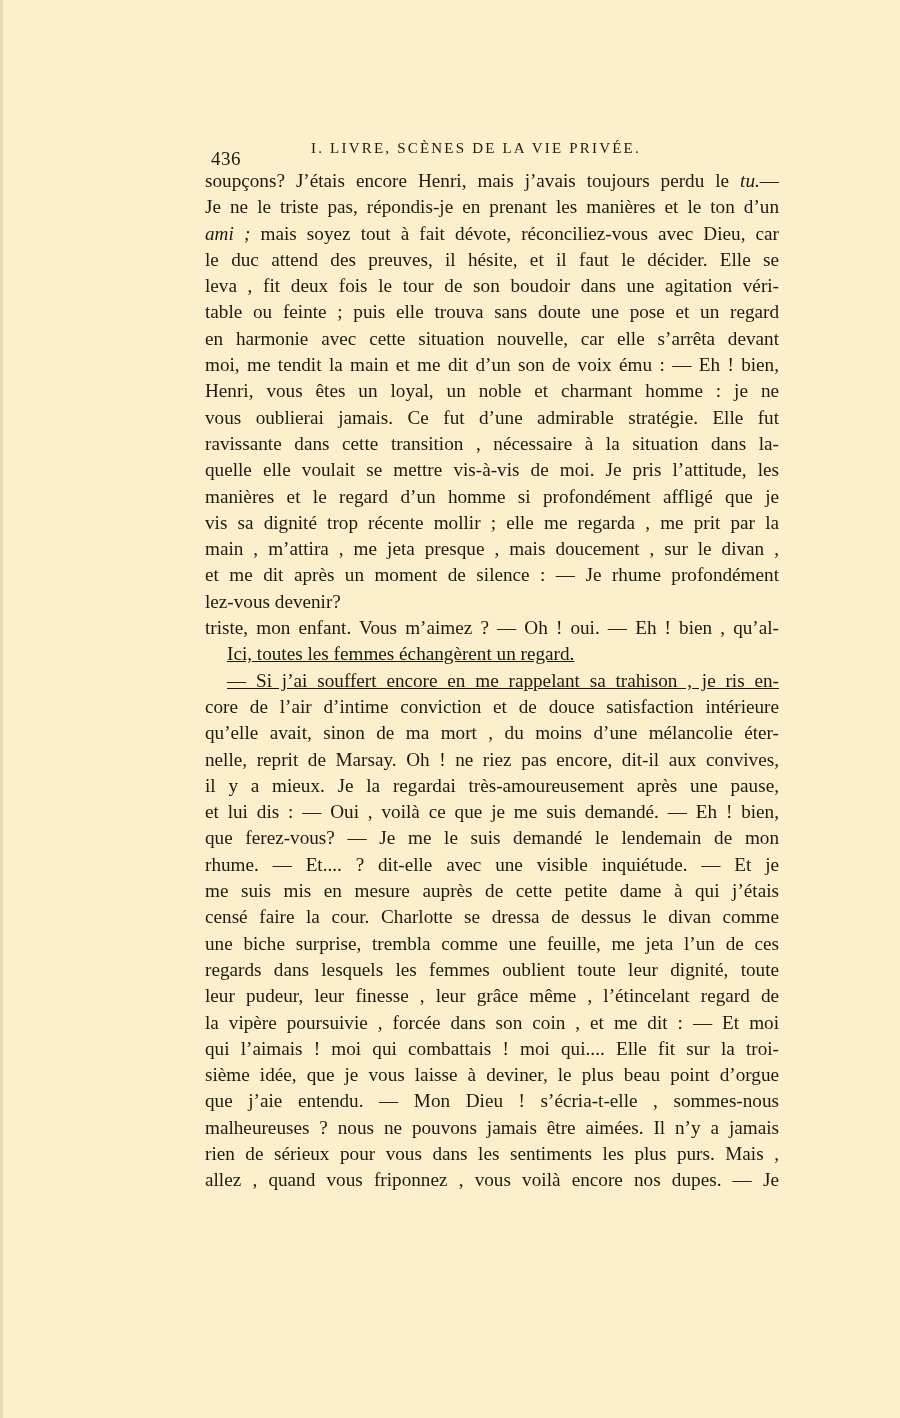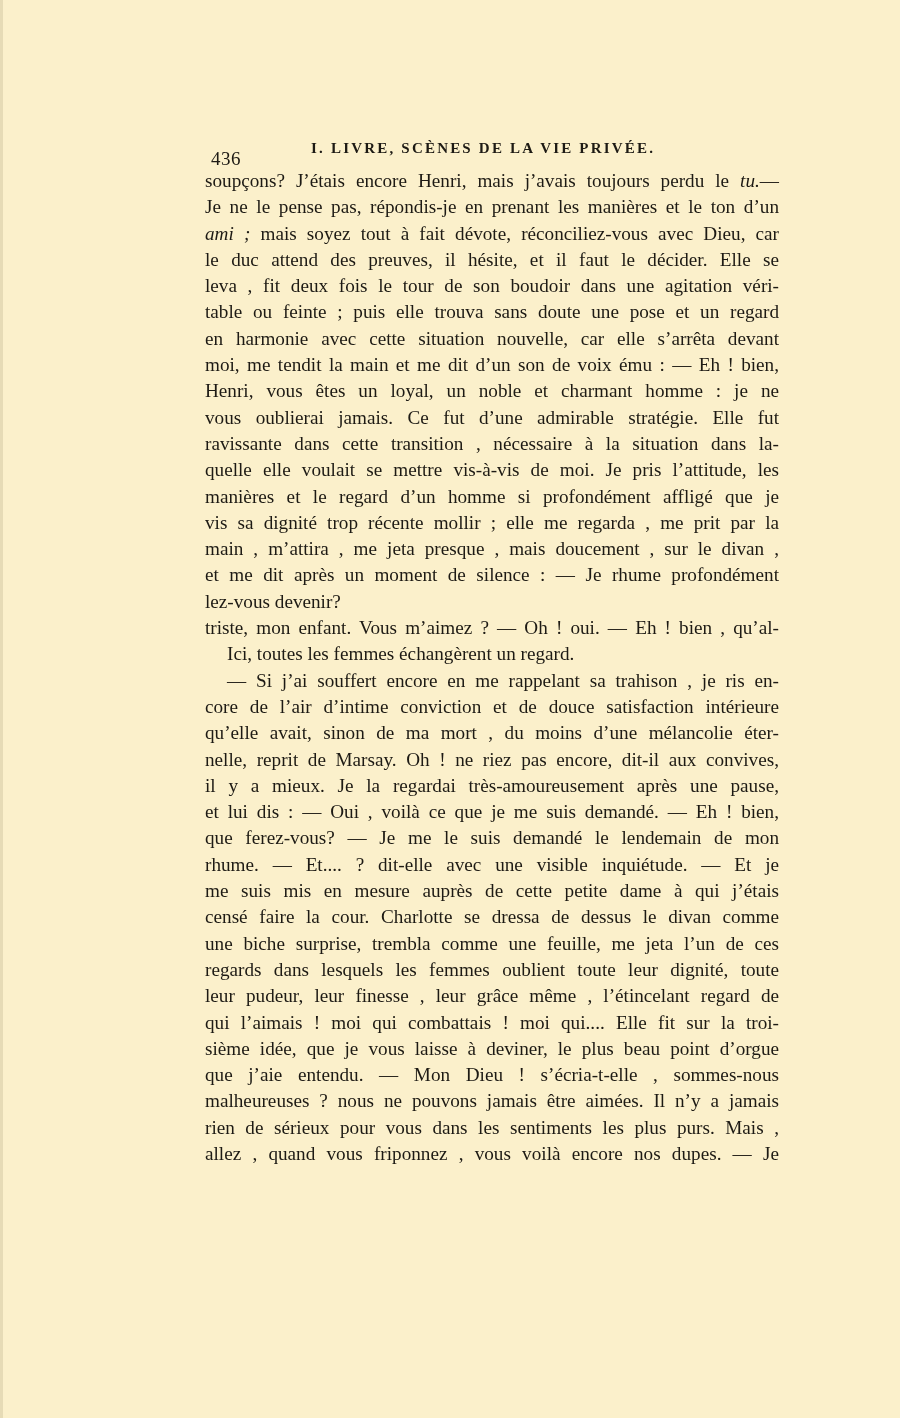--- a/index.html
+++ b/index.html
@@ -38,21 +38,21 @@
       top: 0;
       font-size: 19px;
       letter-spacing: 0.5px;
       margin-top: 10px;
     }
     .running-title {
       position: absolute;
       left: 106px;
       top: 2px;
       font-size: 15px;
-      font-weight: bold;
+      font-weight: normal;
       letter-spacing: 2.2px;
       text-transform: uppercase;
     }
     .body-text {
       font-size: 19.2px;
       line-height: 26.3px;
       margin-top: 0;
     }
     .line {
       display: block;
@@ -60,38 +60,39 @@
       text-align: justify;
       text-align-last: justify;
       height: 26.3px;
       overflow: visible;
     }
     .line.last {
       text-align-last: left;
     }
     .line.indent {
       padding-left: 22px;
+      text-decoration: underline;
     }
     .line em {
       font-style: italic;
     }
   </style>
 </head>
 <body>
 
 <div class="page-edge"></div>
 
 <div class="page">
   <div class="running-head">
     <span class="page-number">436</span>
     <span class="running-title">I. LIVRE, SCÈNES DE LA VIE PRIVÉE.</span>
   </div>
   <div class="body-text" id="body-text">
       <span class="line"><span>soupçons? J’étais encore Henri, mais j’avais toujours perdu le </span><em>tu.</em><span>—</span></span>
-      <span class="line"><span>Je ne le pense pas, répondis-je en prenant les manières et le ton d’un</span></span>
+      <span class="line"><span>Je ne le triste pas, répondis-je en prenant les manières et le ton d’un</span></span>
       <span class="line"><em>ami ;</em><span> mais soyez tout à fait dévote, réconciliez-vous avec Dieu, car</span></span>
       <span class="line"><span>le duc attend des preuves, il hésite, et il faut le décider. Elle se</span></span>
       <span class="line"><span>leva , fit deux fois le tour de son boudoir dans une agitation véri-</span></span>
       <span class="line"><span>table ou feinte ; puis elle trouva sans doute une pose et un regard</span></span>
       <span class="line"><span>en harmonie avec cette situation nouvelle, car elle s’arrêta devant</span></span>
       <span class="line"><span>moi, me tendit la main et me dit d’un son de voix ému : — Eh ! bien,</span></span>
       <span class="line"><span>Henri, vous êtes un loyal, un noble et charmant homme : je ne</span></span>
       <span class="line"><span>vous oublierai jamais. Ce fut d’une admirable stratégie. Elle fut</span></span>
       <span class="line"><span>ravissante dans cette transition , nécessaire à la situation dans la-</span></span>
       <span class="line"><span>quelle elle voulait se mettre vis-à-vis de moi. Je pris l’attitude, les</span></span>
@@ -108,20 +109,21 @@
       <span class="line"><span>nelle, reprit de Marsay. Oh ! ne riez pas encore, dit-il aux convives,</span></span>
       <span class="line"><span>il y a mieux. Je la regardai très-amoureusement après une pause,</span></span>
       <span class="line"><span>et lui dis : — Oui , voilà ce que je me suis demandé. — Eh ! bien,</span></span>
       <span class="line"><span>que ferez-vous? — Je me le suis demandé le lendemain de mon</span></span>
       <span class="line"><span>rhume. — Et.... ? dit-elle avec une visible inquiétude. — Et je</span></span>
       <span class="line"><span>me suis mis en mesure auprès de cette petite dame à qui j’étais</span></span>
       <span class="line"><span>censé faire la cour. Charlotte se dressa de dessus le divan comme</span></span>
       <span class="line"><span>une biche surprise, trembla comme une feuille, me jeta l’un de ces</span></span>
       <span class="line"><span>regards dans lesquels les femmes oublient toute leur dignité, toute</span></span>
       <span class="line"><span>leur pudeur, leur finesse , leur grâce même , l’étincelant regard de</span></span>
+      <span class="line"><span>la vipère poursuivie , forcée dans son coin , et me dit : — Et moi</span></span>
       <span class="line"><span>qui l’aimais ! moi qui combattais ! moi qui.... Elle fit sur la troi-</span></span>
       <span class="line"><span>sième idée, que je vous laisse à deviner, le plus beau point d’orgue</span></span>
       <span class="line"><span>que j’aie entendu. — Mon Dieu ! s’écria-t-elle , sommes-nous</span></span>
       <span class="line"><span>malheureuses ? nous ne pouvons jamais être aimées. Il n’y a jamais</span></span>
       <span class="line"><span>rien de sérieux pour vous dans les sentiments les plus purs. Mais ,</span></span>
       <span class="line"><span>allez , quand vous friponnez , vous voilà encore nos dupes. — Je</span></span>
     </div>
 </div>
 
 </body></html>

